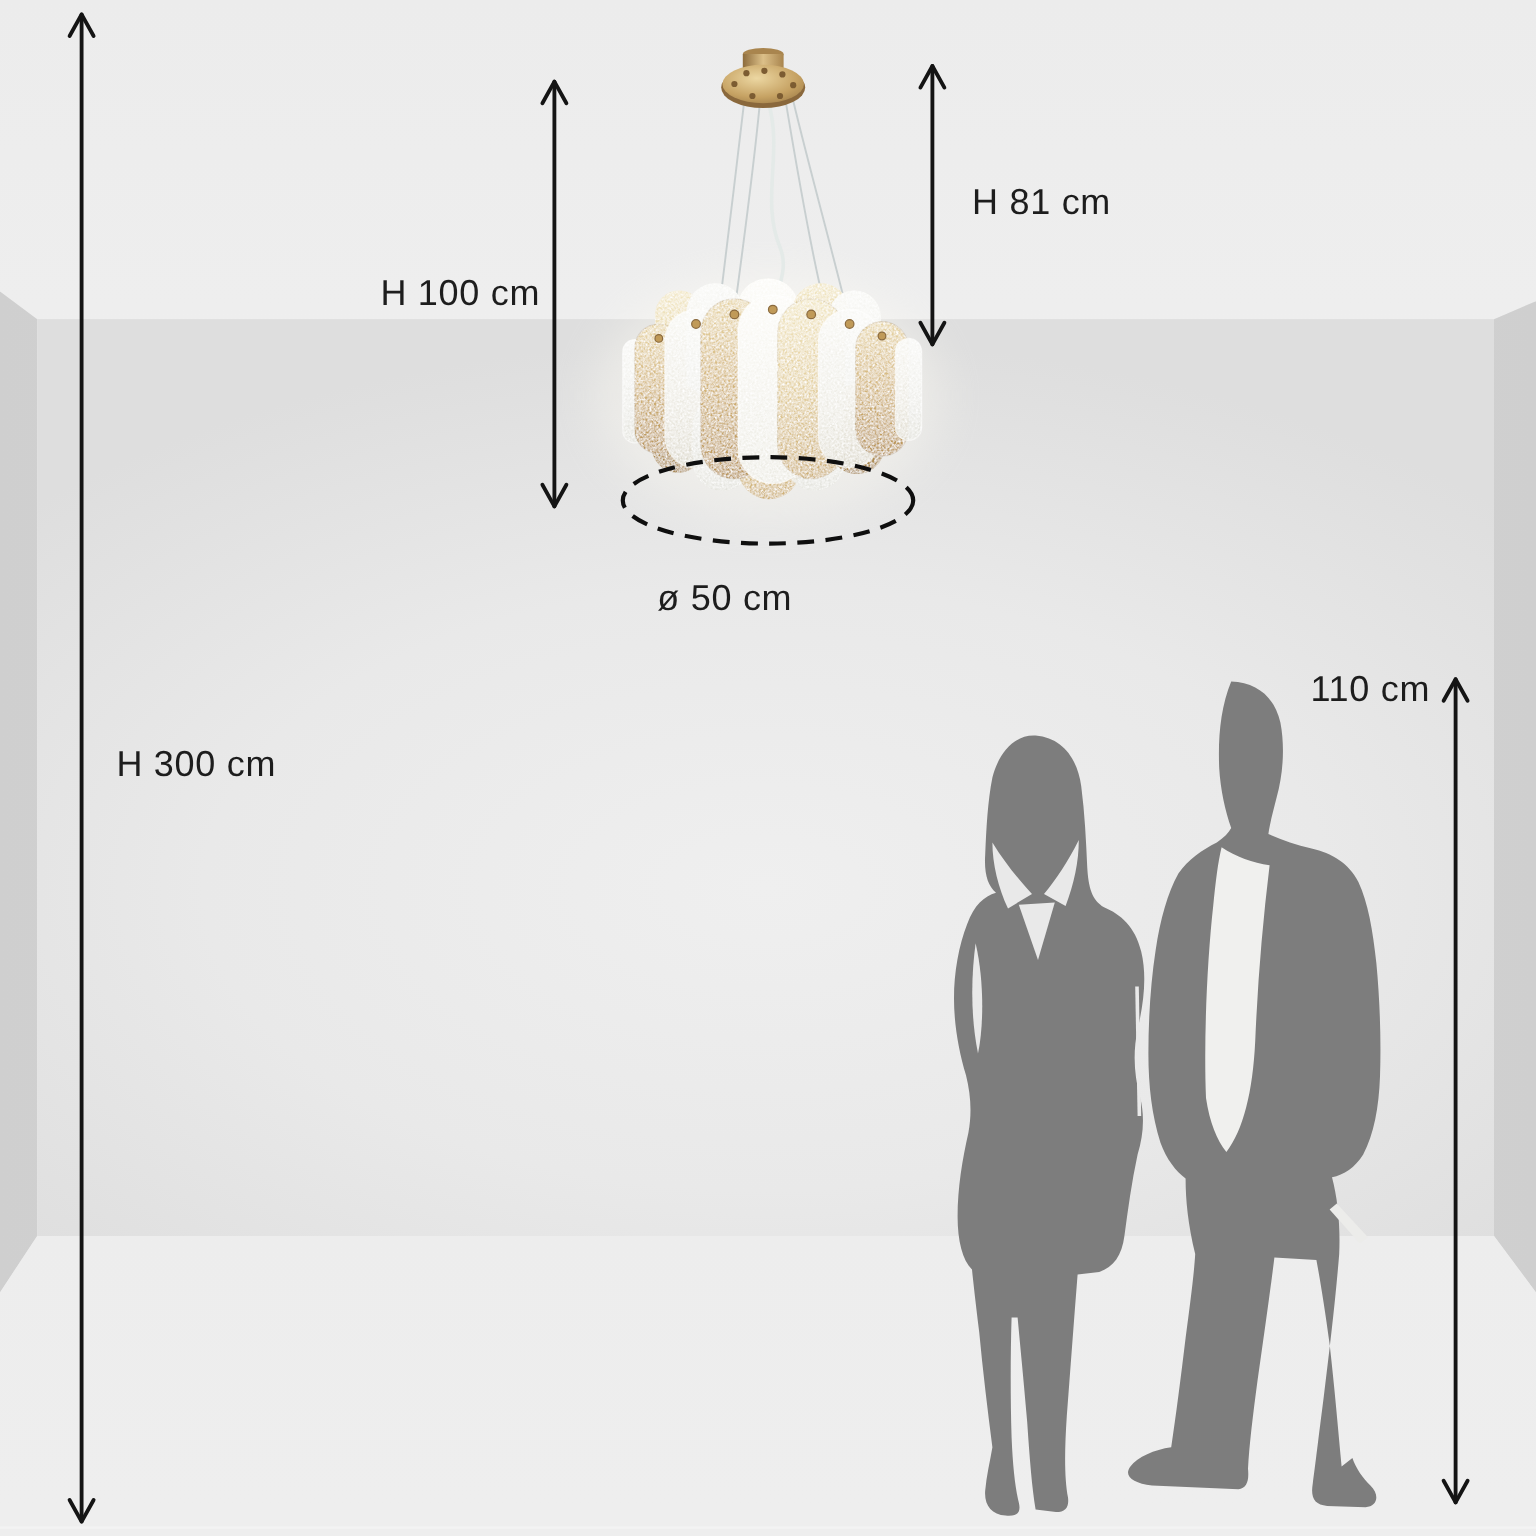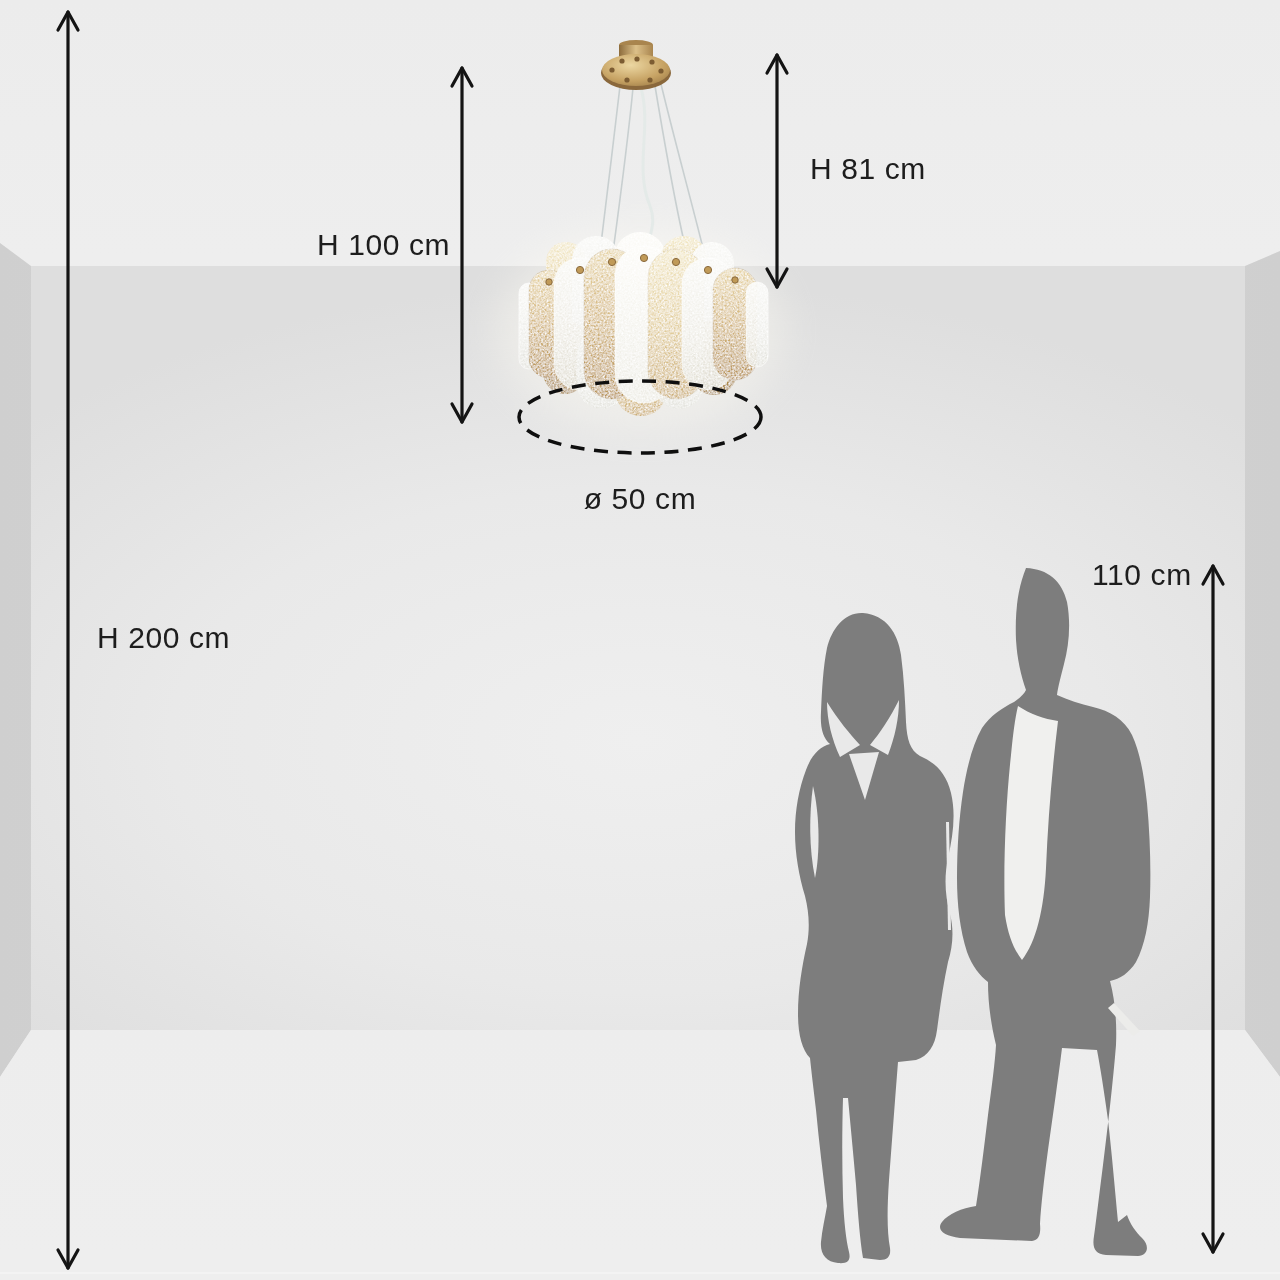--- a/index.html
+++ b/index.html
@@ -218,18 +218,18 @@
             C1052,770 1048,820 1046,868 C1044,910 1036,942 1022,960
             C1014,950 1008,935 1005,915 C1003,865 1006,800 1011,755
             C1013,735 1015,718 1018,706 Z"></path>
           <path fill="#eceImmeceb" d="M0,0Z"></path>
           <path fill="#ececea" d="M1114,1003 L1140,1031 L1133,1036 L1108,1008 Z"></path>
         </g>
       </g>
     </g>
   </svg>
 
-  <div class="dim-label" style="left:97px;top:621px;">H 200 cm</div>
+  <div class="dim-label" style="left:97px;top:621px;">H 300 cm</div>
   <div class="dim-label" style="left:317px;top:228px;">H 100 cm</div>
   <div class="dim-label" style="left:810px;top:152px;">H 81 cm</div>
-  <div class="dim-label centered" style="left:640px;top:482px;">ø 50 cm</div>
+  <div class="dim-label centered" style="left:604px;top:482px;">ø 50 cm</div>
   <div class="dim-label" style="left:1092px;top:558px;">110 cm</div>
 </div>
 
 </body></html>

